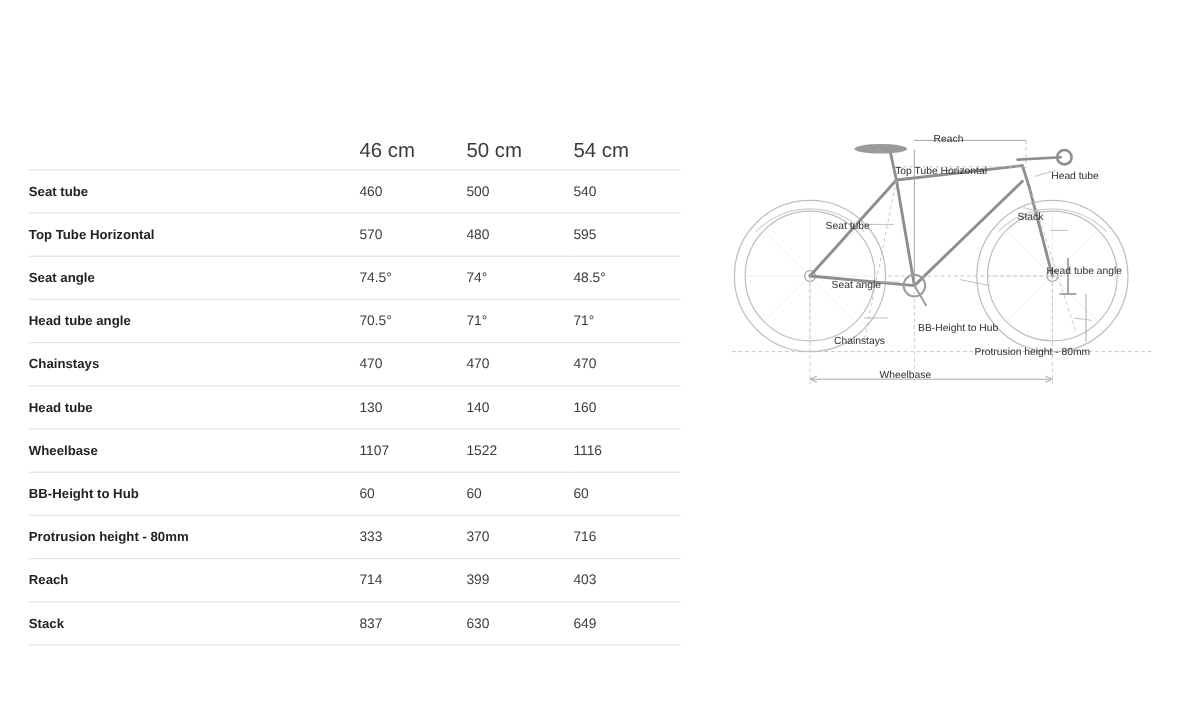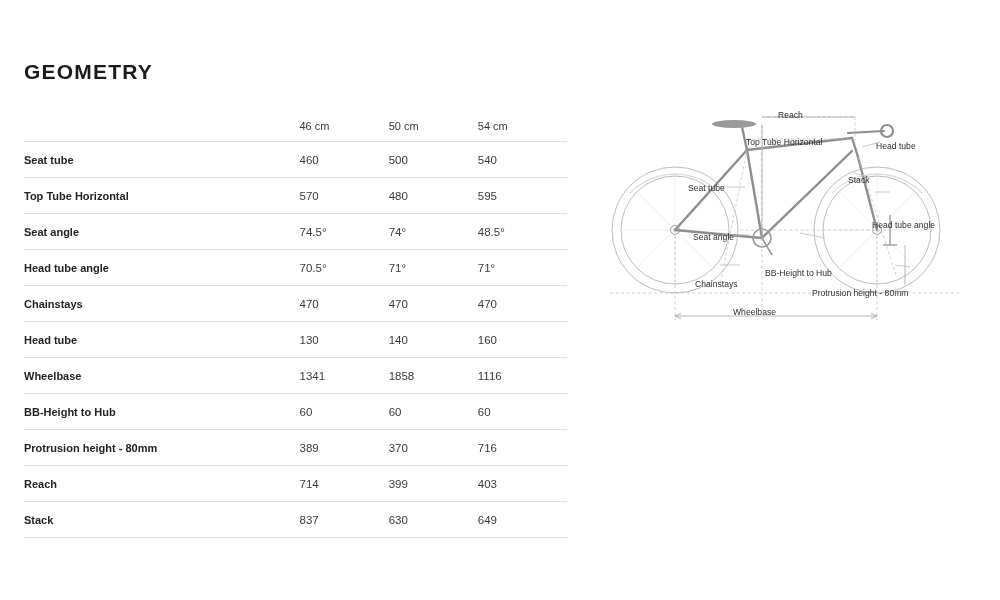--- a/index.html
+++ b/index.html
@@ -43,21 +43,21 @@
   .geo-table th, .geo-table td {
     text-align: left;
     padding: 0;
     vertical-align: middle;
     height: 35px;
     border-bottom: 1px solid #e3e3e3;
   }
   .geo-table thead th {
     font-weight: normal;
     color: #3a3a3a;
-    font-size: 11px;
+    font-size: 17px;
     height: 31px;
     border-bottom: 1px solid #e3e3e3;
   }
   .geo-table th.col-label, .geo-table td.col-label {
     width: 275px;
     font-weight: bold;
     color: #232323;
     font-size: 11px;
   }
   .geo-table thead th.col-label {
@@ -87,21 +87,20 @@
     font-family: "Liberation Sans", sans-serif;
     font-size: 8.6px;
     fill: #2f2f2f;
   }
 </style>
 </head>
 <body>
 
 <div class="page">
 
-  <div class="page-title">GEOMETRY</div>
 
   <table class="geo-table">
     <thead>
       <tr>
         <th class="col-label"></th>
         <th class="val">46 cm</th>
         <th class="val">50 cm</th>
         <th class="val">54 cm</th>
       </tr>
     </thead>
@@ -137,33 +136,33 @@
         <td class="val">470</td>
       </tr>
       <tr>
         <td class="col-label">Head tube</td>
         <td class="val">130</td>
         <td class="val">140</td>
         <td class="val">160</td>
       </tr>
       <tr>
         <td class="col-label">Wheelbase</td>
-        <td class="val">1341</td>
-        <td class="val">1858</td>
+        <td class="val">1107</td>
+        <td class="val">1522</td>
         <td class="val">1116</td>
       </tr>
       <tr>
         <td class="col-label">BB-Height to Hub</td>
         <td class="val">60</td>
         <td class="val">60</td>
         <td class="val">60</td>
       </tr>
       <tr>
         <td class="col-label">Protrusion height - 80mm</td>
-        <td class="val">389</td>
+        <td class="val">333</td>
         <td class="val">370</td>
         <td class="val">716</td>
       </tr>
       <tr>
         <td class="col-label">Reach</td>
         <td class="val">714</td>
         <td class="val">399</td>
         <td class="val">403</td>
       </tr>
       <tr>

